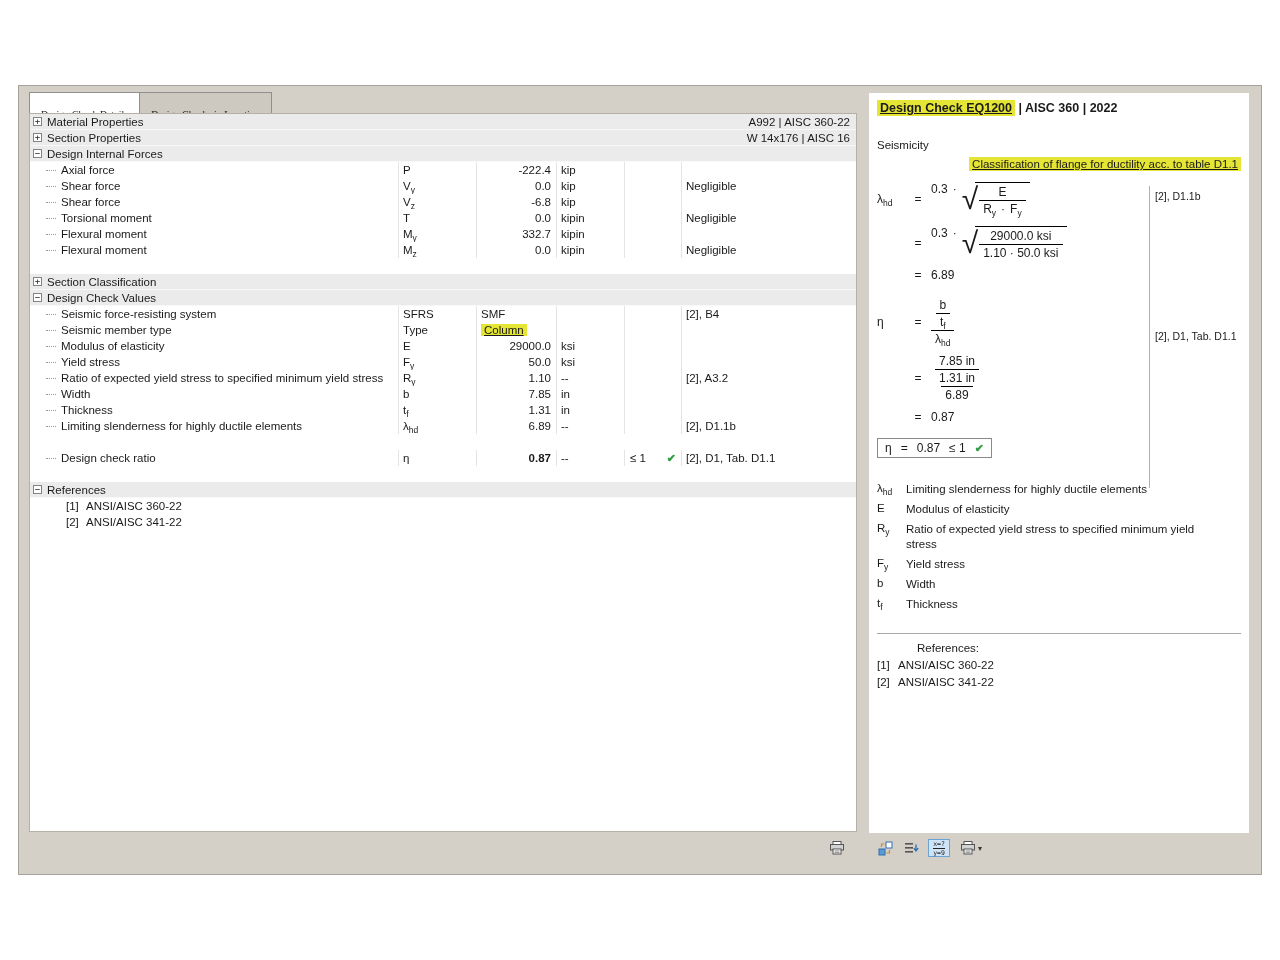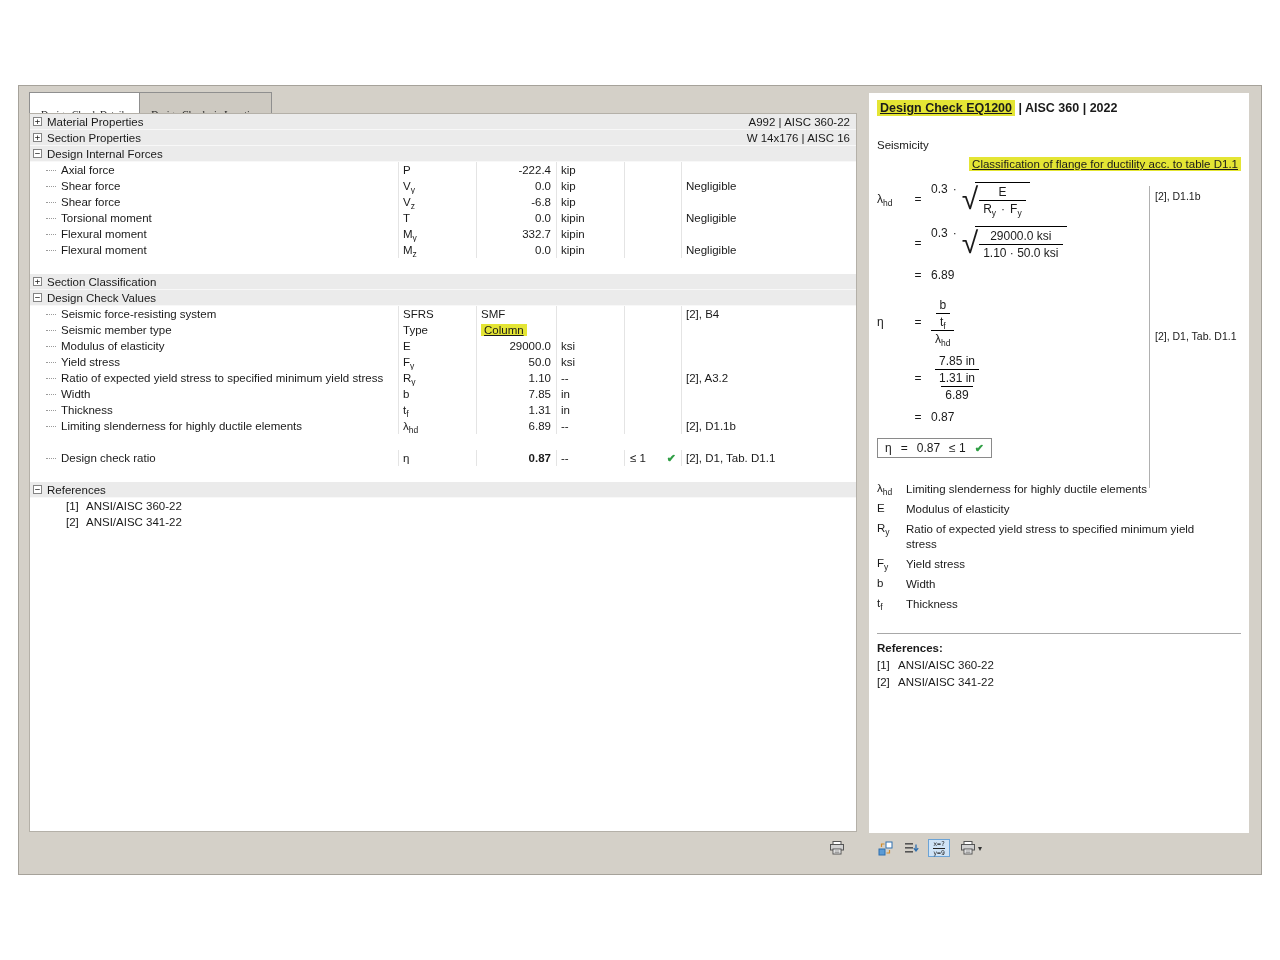--- a/index.html
+++ b/index.html
@@ -64,21 +64,21 @@
   .sqrt { display:inline-flex; align-items:center; }
   .sqrt .rs { font-size:30px; line-height:26px; font-weight:100; margin-right:-3px; }
   .sqrt .rc { border-top:1.2px solid #000; padding:2px 4px 0; display:inline-flex; }
   .resultbox { display:inline-flex; align-items:center; gap:9px; border:1px solid #8a8a8a; padding:2px 7px; margin-top:14px; }
 
   .legend { margin-top:24px; }
   .lrow { display:flex; margin-bottom:5.5px; }
   .lsym { width:29px; flex:0 0 auto; }
   .ltext { width:312px; line-height:14.5px; }
   .sep { border-top:1px solid #a8a8a8; margin-top:22px; width:364px; }
-  .rtitle { font-weight:bold; margin-top:8px; }
+  .rtitle { font-weight:normal; margin-top:8px;margin-left:40px; }
   .rrow { margin-top:5px; }
   .rrow .rnum { display:inline-block; width:21px; }
 
   
   .btn { width:22px; height:18px; display:flex; align-items:center; justify-content:center; background:transparent; border:1px solid transparent; }
   .btn.pressed { background:#cfe3f6; border:1px solid #6ba3d6; }
   .btn.wide { width:32px; gap:2px; }
   .caret { font-size:8px; color:#333; }
   .leftprint { position:absolute; left:807px; top:753px; }
   .righticons { position:absolute; left:855px; top:753px; display:flex; gap:5px; align-items:center; }

